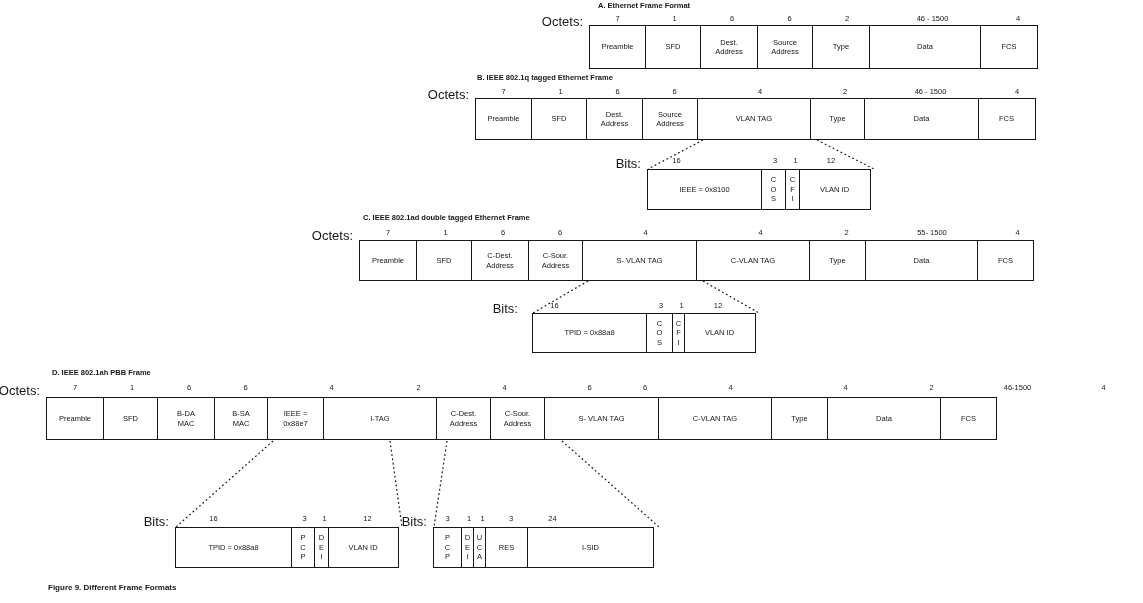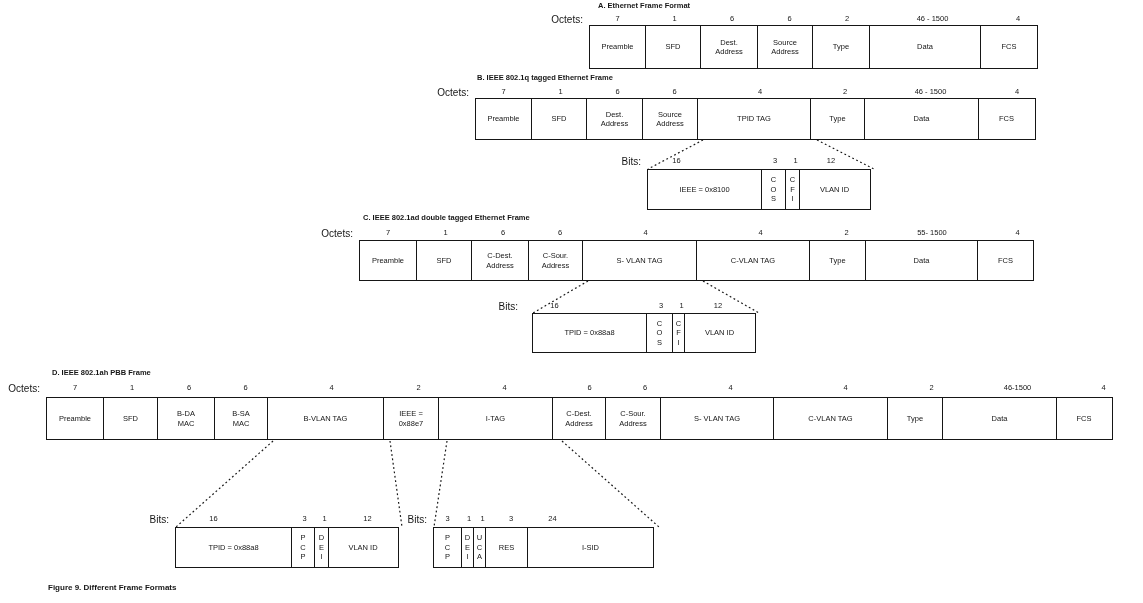--- a/index.html
+++ b/index.html
@@ -5,21 +5,21 @@
   html,body{margin:0;padding:0;background:#ffffff;}
   .canvas{
     position:relative;width:1143px;height:603px;background:#ffffff;
     font-family:"Liberation Sans",sans-serif;color:#1a1a1a;overflow:hidden;
   }
   .connector-layer{position:absolute;left:0;top:0;}
   .frame-title{
     position:absolute;font-weight:bold;font-size:7.5px;white-space:nowrap;color:#161616;
   }
   .row-label{
-    position:absolute;font-size:10px;width:84px;text-align:right;white-space:nowrap;color:#161616;
+    position:absolute;font-size:13px;width:84px;text-align:right;white-space:nowrap;color:#161616;
   }
   .frame-box{position:absolute;display:flex;}
   .cell{
     box-sizing:border-box;border:1.5px solid #161616;background:#ffffff;
     display:flex;align-items:center;justify-content:center;
     text-align:center;font-size:7.5px;line-height:1.25;white-space:pre-line;color:#161616;
   }
   .num{
     position:absolute;font-size:7.5px;text-align:center;white-space:nowrap;color:#161616;
   }
@@ -73,21 +73,21 @@
         <div class="num" style="left: 817px; width: 56px; top: 87px;">2</div>
         <div class="num" style="left: 873px; width: 115px; top: 87px;">46 - 1500</div>
         <div class="num" style="left: 988px; width: 58px; top: 87px;">4</div>
         <div class="frame-box" style="left: 475px; top: 98px; height: 42px;">
           <div class="cell" style="width: 57px;">Preamble</div>
           <div class="cell" style="width: 57px; margin-left: -1.5px;">SFD</div>
           <div class="cell" style="width: 57px; margin-left: -1.5px;">Dest.
 Address</div>
           <div class="cell" style="width: 57px; margin-left: -1.5px;">Source
 Address</div>
-          <div class="cell" style="width: 114px; margin-left: -1.5px;">TPID TAG</div>
+          <div class="cell" style="width: 114px; margin-left: -1.5px;">VLAN TAG</div>
           <div class="cell" style="width: 56px; margin-left: -1.5px;">Type</div>
           <div class="cell" style="width: 115px; margin-left: -1.5px;">Data</div>
           <div class="cell" style="width: 58px; margin-left: -1.5px;">FCS</div>
         </div>
       </div>
       <div>
         <div class="row-label" style="left: 557px; top: 156px;">Bits:</div>
         <div class="num" style="left: 619px; width: 115px; top: 156px;">16</div>
         <div class="num" style="left: 762px; width: 26px; top: 156px;">3</div>
         <div class="num" style="left: 788px; width: 15px; top: 156px;">1</div>
@@ -163,21 +163,20 @@
         <div class="num" style="left: 903px; width: 57px; top: 383px;">2</div>
         <div class="num" style="left: 960px; width: 115px; top: 383px; text-align: center;">46-1500</div>
         <div class="num" style="left: 1075px; width: 57px; top: 383px;">4</div>
         <div class="frame-box" style="left: 46px; top: 397px; height: 43px;">
           <div class="cell" style="width: 58px;">Preamble</div>
           <div class="cell" style="width: 56px; margin-left: -1.5px;">SFD</div>
           <div class="cell" style="width: 58px; margin-left: -1.5px;">B-DA
 MAC</div>
           <div class="cell" style="width: 55px; margin-left: -1.5px;">B-SA
 MAC</div>
-          <div class="cell" style="width: 117px; margin-left: -1.5px;">B-VLAN TAG</div>
           <div class="cell" style="width: 57px; margin-left: -1.5px;">IEEE =
 0x88e7</div>
           <div class="cell" style="width: 115px; margin-left: -1.5px;">I-TAG</div>
           <div class="cell" style="width: 55px; margin-left: -1.5px;">C-Dest.
 Address</div>
           <div class="cell" style="width: 56px; margin-left: -1.5px;">C-Sour.
 Address</div>
           <div class="cell" style="width: 115px; margin-left: -1.5px;">S- VLAN TAG</div>
           <div class="cell" style="width: 115px; margin-left: -1.5px;">C-VLAN TAG</div>
           <div class="cell" style="width: 57px; margin-left: -1.5px;">Type</div>

